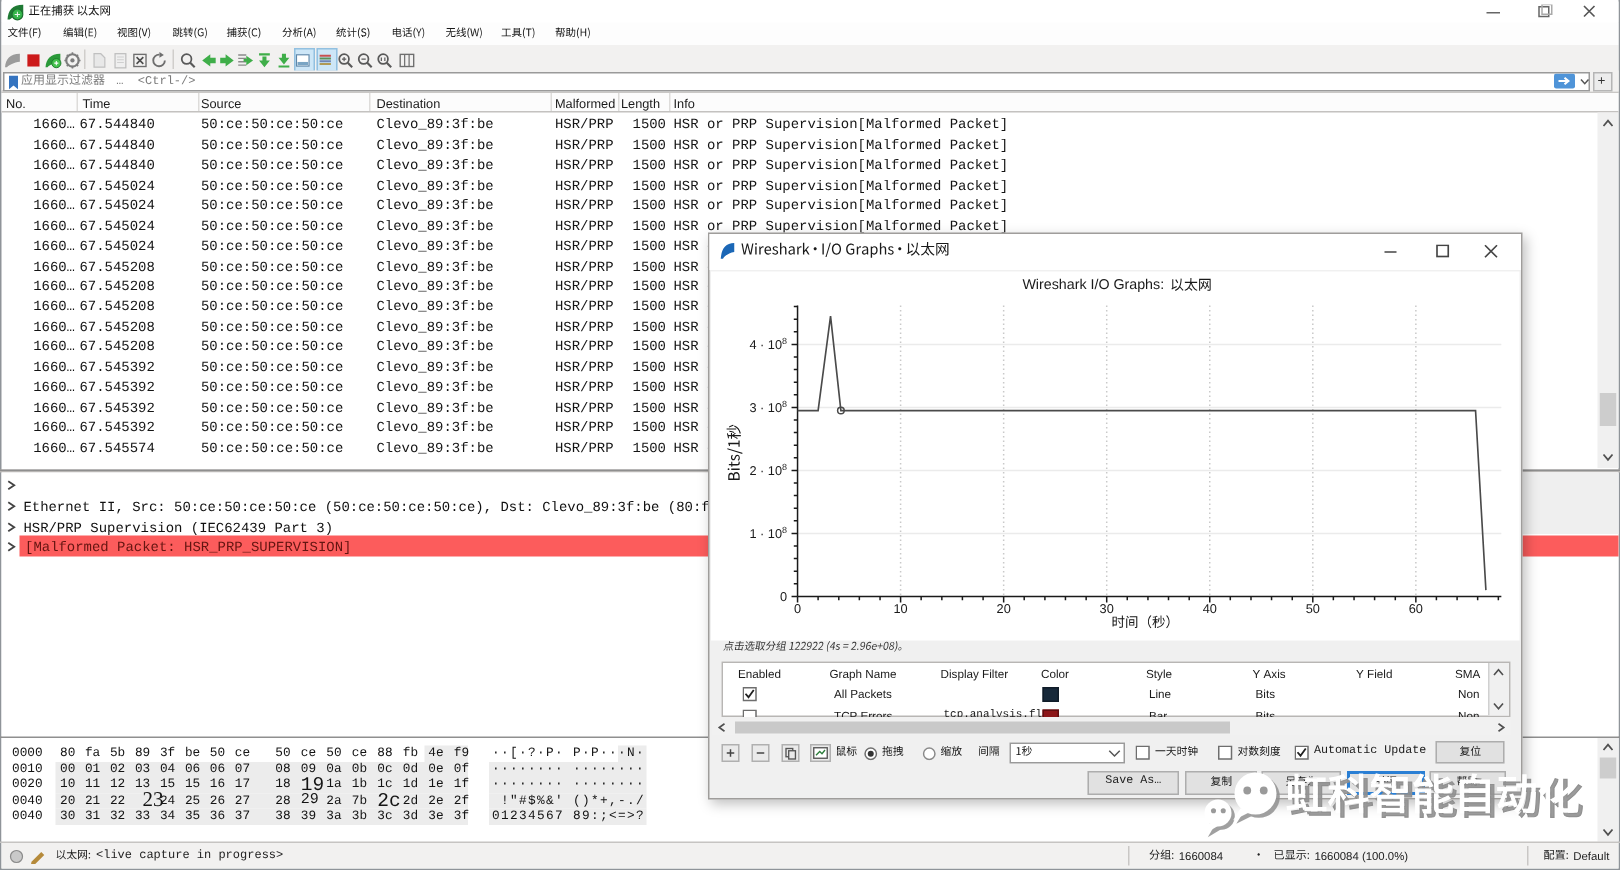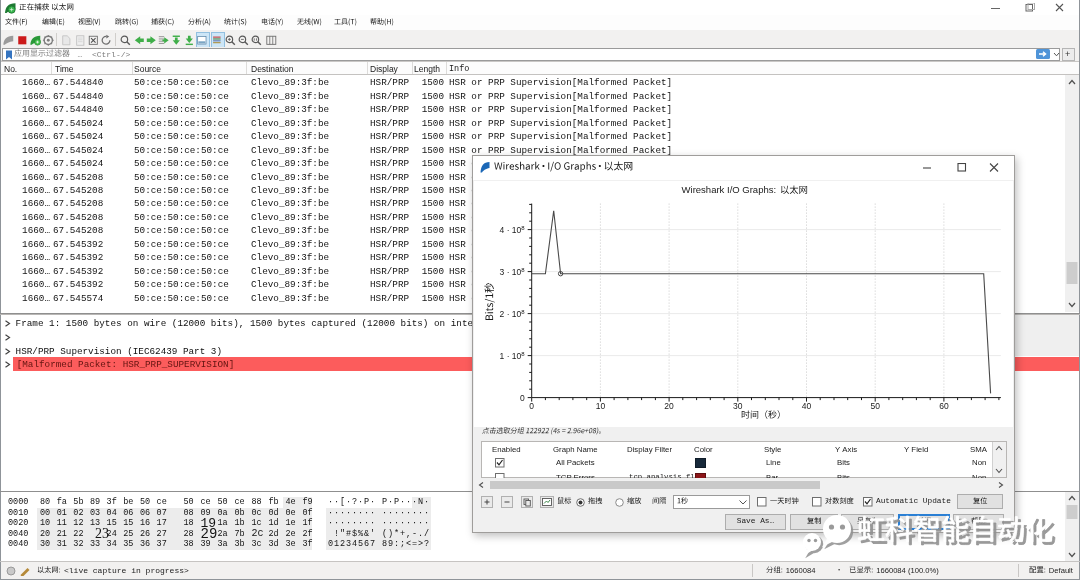--- a/index.html
+++ b/index.html
@@ -153,23 +153,23 @@
       <path d="M3 5 H9 M7 2.8 L9.6 5 L7 7.2" stroke="#fff" stroke-width="1.4" fill="none"></path>
       <path d="M18 4 L20.5 6.8 L23 4" stroke="#555" stroke-width="1" fill="none"></path>
     </svg>
     <div style="position:absolute;left:1062px;top:48px;width:13px;height:12.5px;background:#ececec;border:1px solid #b5b5b5;"></div>
     <div style="position:absolute;left:1065px;top:54px;transform:translateY(-50%);font-family:'Liberation Sans',sans-serif;font-size:9px;color:#333;white-space:pre;line-height:1">+</div>
     <div style="position:absolute;left:1px;top:62px;width:1078px;height:13px;background:#fcfcfc;border-bottom:1px solid #c4c2c0;"></div>
     <div style="position:absolute;left:4px;top:68.5px;transform:translateY(-50%);font-family:'Liberation Sans',sans-serif;font-size:8.5px;color:#1a1a1a;white-space:pre;line-height:1">No.</div>
     <div style="position:absolute;left:55px;top:68.5px;transform:translateY(-50%);font-family:'Liberation Sans',sans-serif;font-size:8.5px;color:#1a1a1a;white-space:pre;line-height:1">Time</div>
     <div style="position:absolute;left:134px;top:68.5px;transform:translateY(-50%);font-family:'Liberation Sans',sans-serif;font-size:8.5px;color:#1a1a1a;white-space:pre;line-height:1">Source</div>
     <div style="position:absolute;left:251px;top:68.5px;transform:translateY(-50%);font-family:'Liberation Sans',sans-serif;font-size:8.5px;color:#1a1a1a;white-space:pre;line-height:1">Destination</div>
-    <div style="position:absolute;left:370px;top:68.5px;transform:translateY(-50%);font-family:'Liberation Sans',sans-serif;font-size:8.5px;color:#1a1a1a;white-space:pre;line-height:1">Display</div>
+    <div style="position:absolute;left:370px;top:68.5px;transform:translateY(-50%);font-family:'Liberation Sans',sans-serif;font-size:8.5px;color:#1a1a1a;white-space:pre;line-height:1">Malformed</div>
     <div style="position:absolute;left:414px;top:68.5px;transform:translateY(-50%);font-family:'Liberation Sans',sans-serif;font-size:8.5px;color:#1a1a1a;white-space:pre;line-height:1">Length</div>
-    <div style="position:absolute;left:449px;top:68.5px;transform:translateY(-50%);font-family:Liberation Mono, monospace;font-size:8.5px;color:#1a1a1a;white-space:pre;line-height:1">Info</div>
+    <div style="position:absolute;left:449px;top:68.5px;transform:translateY(-50%);font-family:Liberation Sans, sans-serif;font-size:8.5px;color:#1a1a1a;white-space:pre;line-height:1">Info</div>
     <div style="position:absolute;left:51px;top:62px;width:1px;height:12px;background:#dddcda"></div>
     <div style="position:absolute;left:132px;top:62px;width:1px;height:12px;background:#dddcda"></div>
     <div style="position:absolute;left:246px;top:62px;width:1px;height:12px;background:#dddcda"></div>
     <div style="position:absolute;left:367px;top:62px;width:1px;height:12px;background:#dddcda"></div>
     <div style="position:absolute;left:412px;top:62px;width:1px;height:12px;background:#dddcda"></div>
     <div style="position:absolute;left:446px;top:62px;width:1px;height:12px;background:#dddcda"></div>
     <div style="position:absolute;right:1030px;top:83.3px;transform:translateY(-50%);font-family:'Liberation Mono',monospace;font-size:9.3px;color:#141414;white-space:pre;line-height:1">1660…</div>
     <div style="position:absolute;left:53px;top:83.3px;transform:translateY(-50%);font-family:'Liberation Mono',monospace;font-size:9.3px;color:#141414;white-space:pre;line-height:1">67.544840</div>
     <div style="position:absolute;left:134px;top:83.3px;transform:translateY(-50%);font-family:'Liberation Mono',monospace;font-size:9.3px;color:#141414;white-space:pre;line-height:1">50:ce:50:ce:50:ce</div>
     <div style="position:absolute;left:251px;top:83.3px;transform:translateY(-50%);font-family:'Liberation Mono',monospace;font-size:9.3px;color:#141414;white-space:pre;line-height:1">Clevo_89:3f:be</div>
@@ -292,24 +292,24 @@
     <svg style="position:absolute;left:1065px;top:75px" width="14" height="237">
       <path d="M4 9 L7 5.5 L10 9" stroke="#505050" stroke-width="1.2" fill="none"></path>
       <path d="M4 228 L7 231.5 L10 228" stroke="#505050" stroke-width="1.2" fill="none"></path>
       <rect x="1.5" y="187" width="11" height="22" fill="#cdcdcd"></rect>
     </svg>
     <div style="position:absolute;left:0px;top:313px;width:1080px;height:2px;background:#b9b7b5;border-top:1px solid #8f8f8f;"></div>
     <div style="position:absolute;left:1px;top:315px;width:1078px;height:176px;background:#fff;"></div>
     <svg style="position:absolute;left:4px;top:320.0px" width="7" height="7">
       <path d="M1.5 0.8 L5.5 3.5 L1.5 6.2" stroke="#444" stroke-width="1.2" fill="none"></path>
     </svg>
-    <div style="position:absolute;left:15.6px;top:323.5px;transform:translateY(-50%);font-family:'Liberation Mono',monospace;font-size:9.3px;color:#101010;white-space:pre;line-height:1">Frame&nbsp;1:&nbsp;1500&nbsp;bytes&nbsp;on&nbsp;wire&nbsp;(12000&nbsp;bits),&nbsp;1500&nbsp;bytes&nbsp;captured&nbsp;(12000&nbsp;bits)&nbsp;on&nbsp;inte</div>
     <svg style="position:absolute;left:4px;top:334.2px" width="7" height="7">
       <path d="M1.5 0.8 L5.5 3.5 L1.5 6.2" stroke="#444" stroke-width="1.2" fill="none"></path>
     </svg>
+    <div style="position:absolute;left:15.6px;top:337.7px;transform:translateY(-50%);font-family:'Liberation Mono',monospace;font-size:9.3px;color:#101010;white-space:pre;line-height:1">Ethernet&nbsp;II,&nbsp;Src:&nbsp;50:ce:50:ce:50:ce&nbsp;(50:ce:50:ce:50:ce),&nbsp;Dst:&nbsp;Clevo_89:3f:be&nbsp;(80:f</div>
     <svg style="position:absolute;left:4px;top:348.4px" width="7" height="7">
       <path d="M1.5 0.8 L5.5 3.5 L1.5 6.2" stroke="#444" stroke-width="1.2" fill="none"></path>
     </svg>
     <div style="position:absolute;left:15.6px;top:351.9px;transform:translateY(-50%);font-family:'Liberation Mono',monospace;font-size:9.3px;color:#101010;white-space:pre;line-height:1">HSR/PRP&nbsp;Supervision&nbsp;(IEC62439&nbsp;Part&nbsp;3)</div>
     <div style="position:absolute;left:1013px;top:315px;width:66px;height:41px;background:#efefef;"></div>
     <div style="position:absolute;left:13px;top:357px;width:1066px;height:13.6px;background:#fc5c5c;"></div>
     <svg style="position:absolute;left:4px;top:360.5px" width="7" height="7">
       <path d="M1.5 0.8 L5.5 3.5 L1.5 6.2" stroke="#444" stroke-width="1.2" fill="none"></path>
     </svg>
     <div style="position:absolute;left:16.7px;top:365.3px;transform:translateY(-50%);font-family:'Liberation Mono',monospace;font-size:9.3px;color:#641511;white-space:pre;line-height:1">[Malformed&nbsp;Packet:&nbsp;HSR_PRP_SUPERVISION]</div>
@@ -425,24 +425,24 @@
     <div style="position:absolute;left:8px;top:533.9px;transform:translateY(-50%);font-family:'Liberation Mono',monospace;font-size:8.5px;color:#141414;white-space:pre;line-height:1">0040</div>
     <div style="position:absolute;left:40.0px;top:533.9px;transform:translateY(-50%);font-family:'Liberation Mono',monospace;font-size:8.5px;color:#141414;white-space:pre;line-height:1">20</div>
     <div style="position:absolute;left:56.65px;top:533.9px;transform:translateY(-50%);font-family:'Liberation Mono',monospace;font-size:8.5px;color:#141414;white-space:pre;line-height:1">21</div>
     <div style="position:absolute;left:73.3px;top:533.9px;transform:translateY(-50%);font-family:'Liberation Mono',monospace;font-size:8.5px;color:#141414;white-space:pre;line-height:1">22</div>
     <div style="position:absolute;left:95px;top:533.9px;transform:translateY(-50%);font-family:Liberation Serif, serif;font-size:14px;color:#141414;white-space:pre;line-height:1">23</div>
     <div style="position:absolute;left:106.6px;top:533.9px;transform:translateY(-50%);font-family:'Liberation Mono',monospace;font-size:8.5px;color:#141414;white-space:pre;line-height:1">24</div>
     <div style="position:absolute;left:123.25px;top:533.9px;transform:translateY(-50%);font-family:'Liberation Mono',monospace;font-size:8.5px;color:#141414;white-space:pre;line-height:1">25</div>
     <div style="position:absolute;left:139.89999999999998px;top:533.9px;transform:translateY(-50%);font-family:'Liberation Mono',monospace;font-size:8.5px;color:#141414;white-space:pre;line-height:1">26</div>
     <div style="position:absolute;left:156.54999999999998px;top:533.9px;transform:translateY(-50%);font-family:'Liberation Mono',monospace;font-size:8.5px;color:#141414;white-space:pre;line-height:1">27</div>
     <div style="position:absolute;left:183.5px;top:533.9px;transform:translateY(-50%);font-family:'Liberation Mono',monospace;font-size:8.5px;color:#141414;white-space:pre;line-height:1">28</div>
-    <div style="position:absolute;left:200.5px;top:533.9px;transform:translateY(-50%);font-family:'Liberation Mono',monospace;font-size:14px;color:#141414;white-space:pre;line-height:1">29</div>
+    <div style="position:absolute;left:200.5px;top:533.9px;transform:translateY(-50%);font-family:'Liberation Mono',monospace;font-size:10px;color:#141414;white-space:pre;line-height:1">29</div>
     <div style="position:absolute;left:217.5px;top:533.9px;transform:translateY(-50%);font-family:'Liberation Mono',monospace;font-size:8.5px;color:#141414;white-space:pre;line-height:1">2a</div>
     <div style="position:absolute;left:234.5px;top:533.9px;transform:translateY(-50%);font-family:'Liberation Mono',monospace;font-size:8.5px;color:#141414;white-space:pre;line-height:1">7b</div>
-    <div style="position:absolute;left:251.5px;top:533.9px;transform:translateY(-50%);font-family:'Liberation Mono',monospace;font-size:10px;color:#141414;white-space:pre;line-height:1">2c</div>
+    <div style="position:absolute;left:251.5px;top:533.9px;transform:translateY(-50%);font-family:'Liberation Mono',monospace;font-size:13px;color:#141414;white-space:pre;line-height:1">2c</div>
     <div style="position:absolute;left:268.5px;top:533.9px;transform:translateY(-50%);font-family:'Liberation Mono',monospace;font-size:8.5px;color:#141414;white-space:pre;line-height:1">2d</div>
     <div style="position:absolute;left:285.5px;top:533.9px;transform:translateY(-50%);font-family:'Liberation Mono',monospace;font-size:8.5px;color:#141414;white-space:pre;line-height:1">2e</div>
     <div style="position:absolute;left:302.5px;top:533.9px;transform:translateY(-50%);font-family:'Liberation Mono',monospace;font-size:8.5px;color:#141414;white-space:pre;line-height:1">2f</div>
     <div style="position:absolute;left:328.0px;top:533.9px;transform:translateY(-50%);font-family:'Liberation Mono',monospace;font-size:8.5px;color:#141414;white-space:pre;line-height:1">&nbsp;</div>
     <div style="position:absolute;left:334.0px;top:533.9px;transform:translateY(-50%);font-family:'Liberation Mono',monospace;font-size:8.5px;color:#141414;white-space:pre;line-height:1">!</div>
     <div style="position:absolute;left:340.0px;top:533.9px;transform:translateY(-50%);font-family:'Liberation Mono',monospace;font-size:8.5px;color:#141414;white-space:pre;line-height:1">"</div>
     <div style="position:absolute;left:346.0px;top:533.9px;transform:translateY(-50%);font-family:'Liberation Mono',monospace;font-size:8.5px;color:#141414;white-space:pre;line-height:1">#</div>
     <div style="position:absolute;left:352.0px;top:533.9px;transform:translateY(-50%);font-family:'Liberation Mono',monospace;font-size:8.5px;color:#141414;white-space:pre;line-height:1">$</div>
     <div style="position:absolute;left:358.0px;top:533.9px;transform:translateY(-50%);font-family:'Liberation Mono',monospace;font-size:8.5px;color:#141414;white-space:pre;line-height:1">%</div>
     <div style="position:absolute;left:364.0px;top:533.9px;transform:translateY(-50%);font-family:'Liberation Mono',monospace;font-size:8.5px;color:#141414;white-space:pre;line-height:1">&amp;</div>

